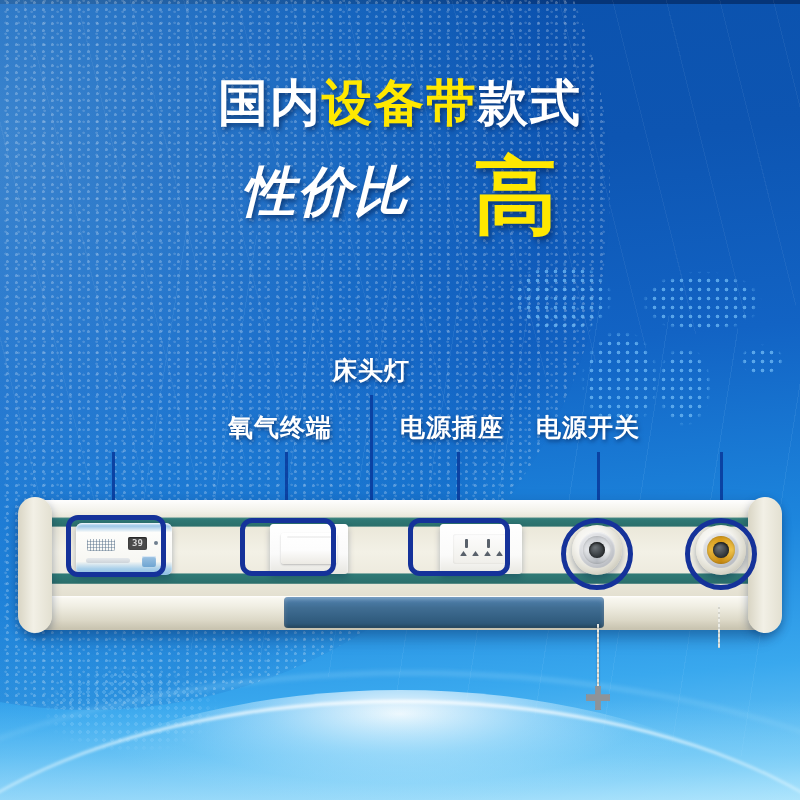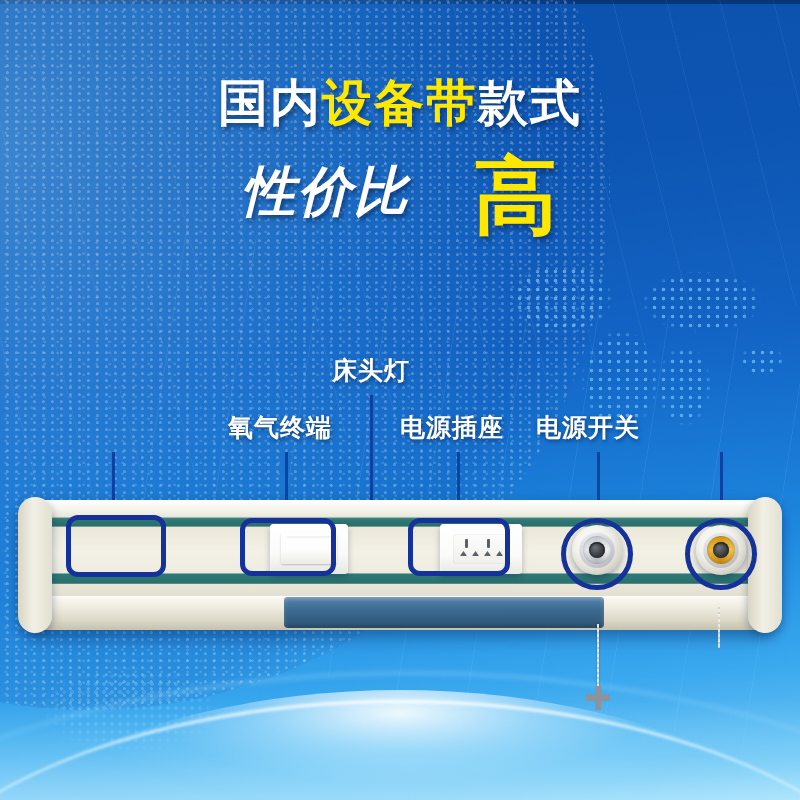--- a/index.html
+++ b/index.html
@@ -360,20 +360,27 @@
   <div class="leader" style="left:720px;top:452px;height:78px;"></div>
 
   <div class="unit">
     <div class="unit-body"></div>
     <div class="unit-top-shine"></div>
     <div class="unit-rail"></div>
     <div class="lamp-diffuser"></div>
     <div class="end-cap left"></div>
     <div class="end-cap right"></div>
 
+    <div class="intercom">
+      <div class="ic-grille"></div>
+      <div class="ic-display">39</div>
+      <div class="ic-led"></div>
+      <div class="ic-btn"></div>
+      <div class="ic-slot"></div>
+    </div>
 
     <div class="switch-plate">
       <div class="switch-rocker"></div>
     </div>
 
     <div class="socket-plate">
       <div class="socket-face">
         <div class="pin v1"></div>
         <div class="pin v2"></div>
         <div class="pin d1"></div>

